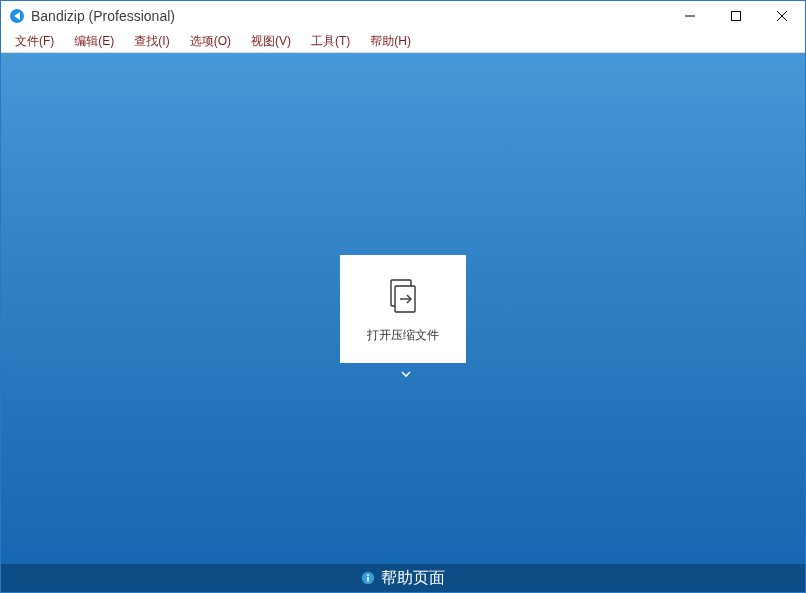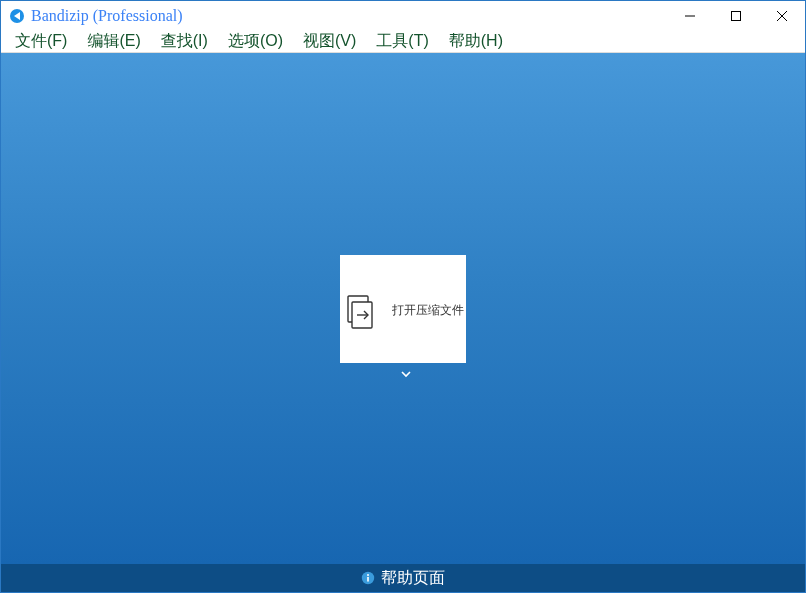--- a/index.html
+++ b/index.html
@@ -21,24 +21,23 @@
       align-items: center;
       padding-left: 8px;
       user-select: none;
     }
     .titlebar .app-icon {
       width: 16px; height: 16px;
       margin-right: 6px;
       display: flex; align-items: center; justify-content: center;
     }
     .titlebar .title-text {
-      font-size: 16px;
-      color: #3b82f6;
+      font-size: 14px;
+      color: #404040;
       flex: 0 0 auto;
-      font-family: Liberation Serif, serif;
     }
     .titlebar .spacer { flex: 1; }
     .win-controls { display: flex; height: 100%; }
     .win-btn {
       width: 46px;
       height: 30px;
       display: flex;
       align-items: center;
       justify-content: center;
       cursor: pointer;
@@ -46,43 +45,43 @@
     .menubar {
       height: 22px;
       background: #fff;
       display: flex;
       align-items: center;
       padding: 0 4px;
       border-bottom: 1px solid #ddd;
     }
     .menu-item {
       padding: 2px 10px;
-      font-size: 16px;
-      color: #14532d;
+      font-size: 12px;
+      color: #7f1d1d;
       cursor: pointer;
     }
     .main-area {
       flex: 1;
       background: linear-gradient(180deg, #4798d9 0%, #2f80c4 45%, #1766b1 100%);
       position: relative;
       display: flex;
       align-items: center;
       justify-content: center;
     }
     .card-row {
       display: flex;
       gap: 4px;
       position: relative;
     }
     .card {
       width: 126px;
       height: 108px;
       background: #fff;
       display: flex;
-      flex-direction: row;
+      flex-direction: column;
       align-items: center;
       justify-content: center;
       cursor: pointer;
       gap: 14px;
       padding-top: 4px;
     }
     .card .card-icon {
       width: 36px; height: 36px;
       display: flex; align-items: center; justify-content: center;
     }

